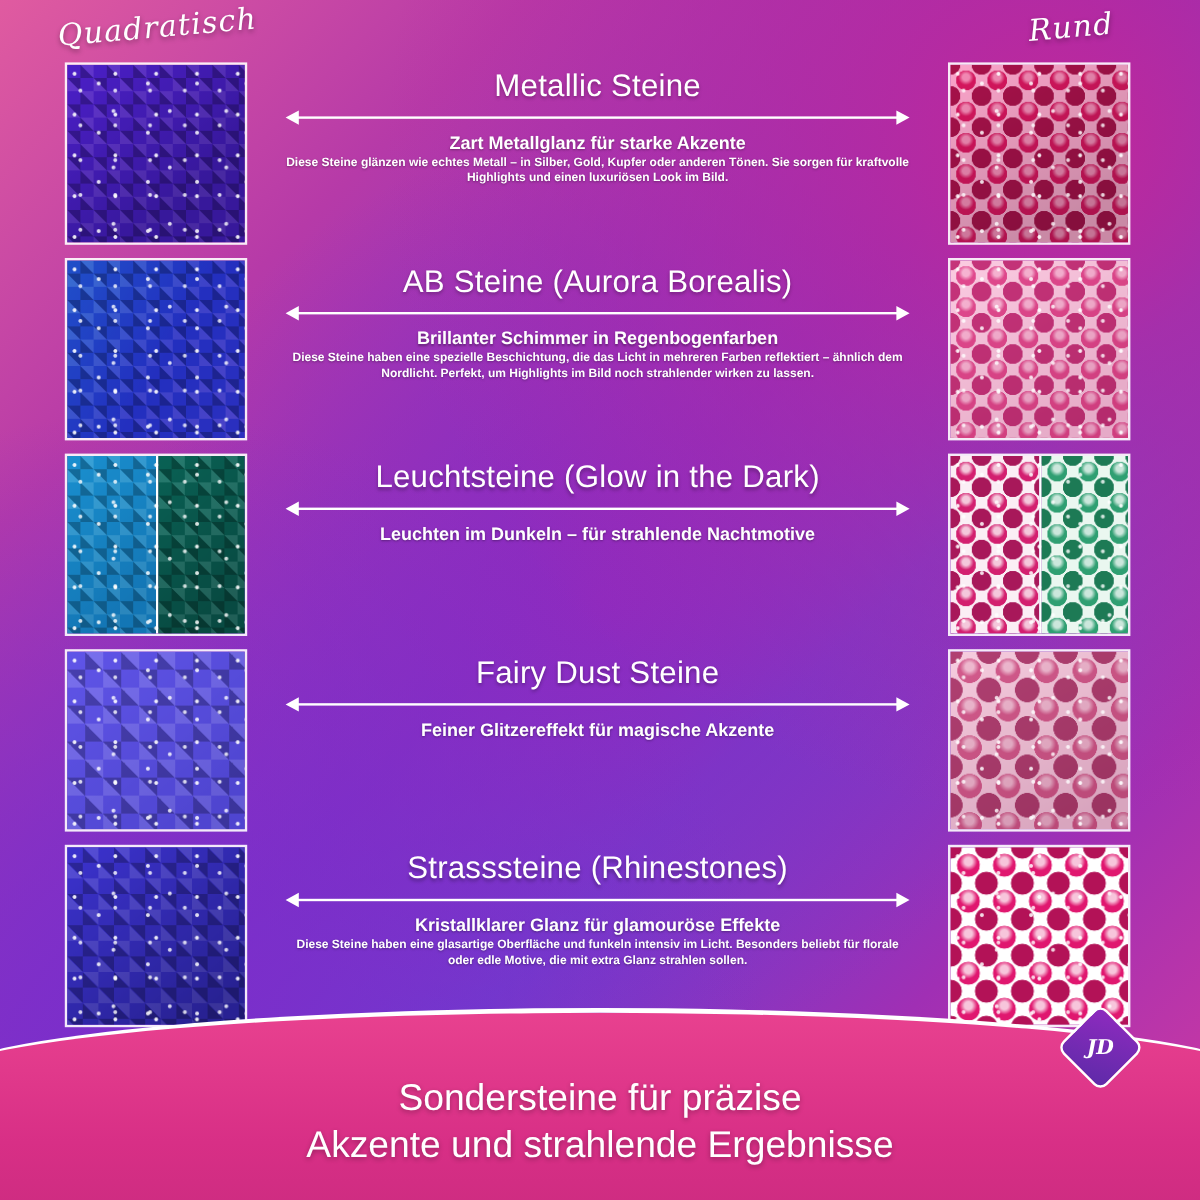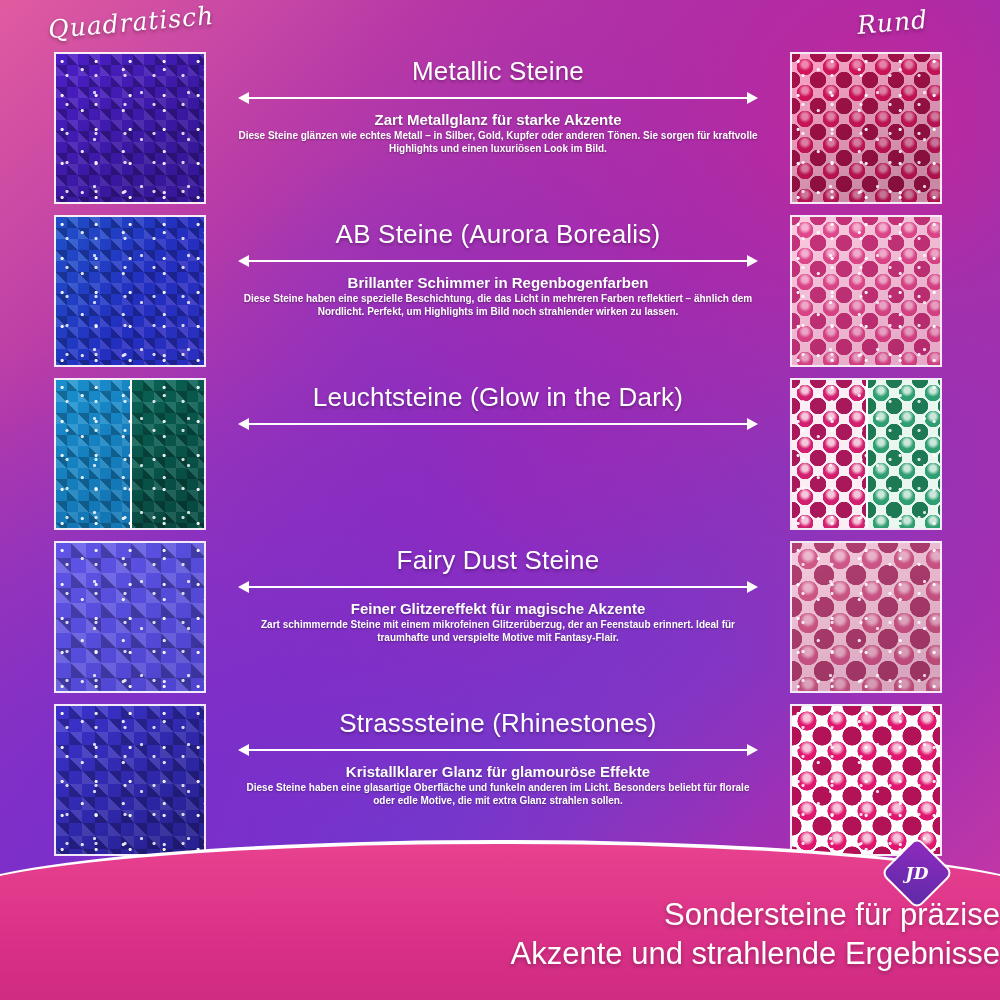--- a/index.html
+++ b/index.html
@@ -119,21 +119,21 @@
     width: 112%;
     height: 200px;
     background: linear-gradient(180deg, #e8418f 0%, #d82f86 55%, #c82a7e 100%);
     border-radius: 50% 50% 0 0 / 62px 62px 0 0;
     border-top: 4px solid #ffffff;
   }
   .footer-text {
     position: absolute;
     bottom: 26px;
     left: 0; right: 0;
-    text-align: right;
+    text-align: center;
     color: #ffffff;
     font-size: 31px;
     line-height: 1.28;
     text-shadow: 0 2px 4px rgba(0,0,0,0.3);
   }
   .logo {
     position: absolute;
     right: 52px;
     bottom: 96px;
     width: 62px; height: 62px;
@@ -264,20 +264,21 @@
         </div>
         <div class="spark"></div>
       </div>
       <div class="center">
         <div class="row-title">Leuchtsteine (Glow in the Dark)</div>
         <div class="arrow">
           <div class="head l"></div>
             <div class="bar"></div>
             <div class="head r"></div>
         </div>
+        <div class="row-sub">Leuchten im Dunkeln – für strahlende Nachtmotive</div>
       </div>
       <div class="thumb right">
         <div class="splitL">
           <div class="tex rd" style="--c1:#d31f6f;"></div>
           <div class="rd2" style="--c2:#a8185a;"></div>
         </div>
         <div class="splitR">
           <div class="tex rd" style="--c1:#2f9f72;background-color:#eaf7f0;"></div>
           <div class="rd2" style="--c2:#1d7a55;"></div>
         </div>
@@ -292,21 +293,20 @@
         <div class="spark"></div>
       </div>
       <div class="center">
         <div class="row-title">Fairy Dust Steine</div>
         <div class="arrow">
           <div class="head l"></div>
             <div class="bar"></div>
             <div class="head r"></div>
         </div>
         <div class="row-sub">Feiner Glitzereffekt für magische Akzente</div>
-        <div class="row-desc">Zart schimmernde Steine mit einem mikrofeinen Glitzerüberzug, der an Feenstaub erinnert. Ideal für traumhafte und verspielte Motive mit Fantasy-Flair.</div>
       </div>
       <div class="thumb right">
         <div class="tex rd" style="--c1:#d86a9b;background-size:32px 32px;"></div>
         <div class="rd2" style="--c2:#b44a7d;background-size:32px 32px;background-position:16px 16px;"></div>
         <div class="tint" style="background:linear-gradient(150deg,#f3a7c6,#a83a6f 85%);opacity:.4;"></div>
         <div class="spark"></div>
       </div>
     </div>
 
     <div class="row">
@@ -316,21 +316,21 @@
         <div class="spark"></div>
       </div>
       <div class="center">
         <div class="row-title">Strasssteine (Rhinestones)</div>
         <div class="arrow">
           <div class="head l"></div>
             <div class="bar"></div>
             <div class="head r"></div>
         </div>
         <div class="row-sub">Kristallklarer Glanz für glamouröse Effekte</div>
-        <div class="row-desc">Diese Steine haben eine glasartige Oberfläche und funkeln anderen im Licht. Besonders beliebt für florale oder edle Motive, die mit extra Glanz strahlen sollen.</div>
+        <div class="row-desc">Diese Steine haben eine glasartige Oberfläche und funkeln intensiv im Licht. Besonders beliebt für florale oder edle Motive, die mit extra Glanz strahlen sollen.</div>
       </div>
       <div class="thumb right">
         <div class="tex rd" style="--c1:#e0176f;background-color:#ffffff;background-size:30px 30px;"></div>
         <div class="rd2" style="--c2:#b31257;background-size:30px 30px;background-position:15px 15px;"></div>
         <div class="spark"></div>
       </div>
     </div>
 
   </div>
 

